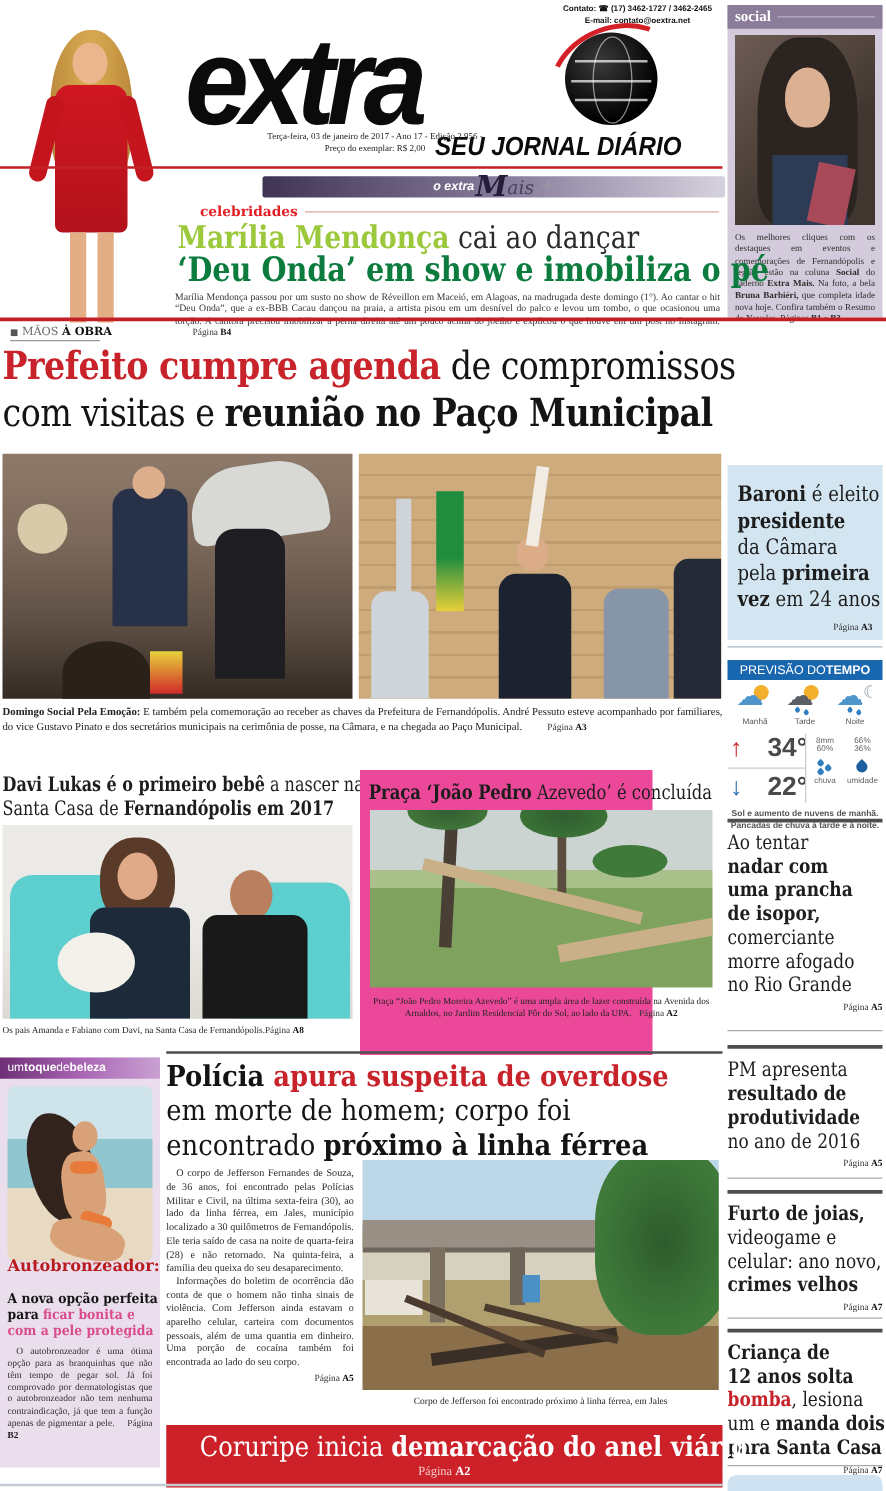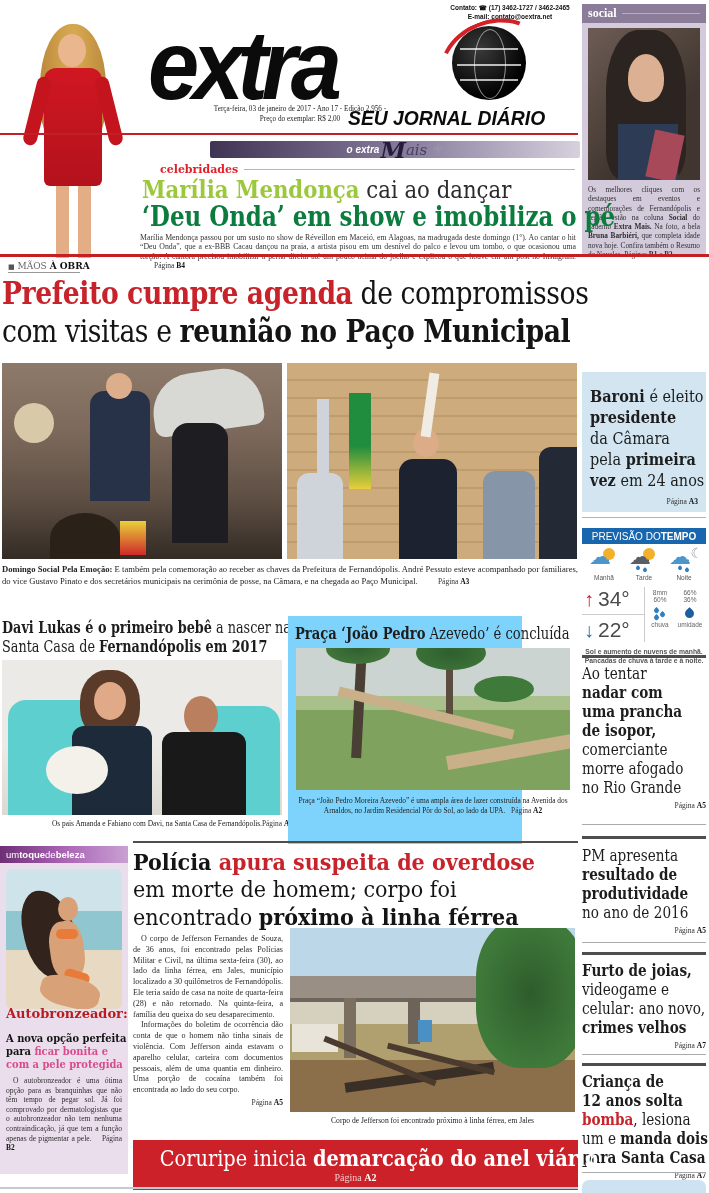--- a/index.html
+++ b/index.html
@@ -20,21 +20,21 @@
   .sline{font-family:"DejaVu Serif",serif;font-size:16px;line-height:19px;white-space:nowrap;transform:scaleX(.85);transform-origin:0 50%;color:#1d1d1d}
   .srule{position:absolute;left:582px;width:124px;height:3px;background:#4e4e4e}
   .trule{position:absolute;left:582px;width:124px;height:1px;background:#aaa}
   .wlabel{font-family:"Liberation Sans",sans-serif;font-size:6.5px;color:#555;text-align:center;margin-top:2px}
   .wicon{position:relative;width:36px;height:24px;margin:0 auto}
   .wsun{position:absolute;left:17px;top:0;width:12px;height:12px;border-radius:50%;background:#f2b02c}
   .wcloud{position:absolute;left:3px;top:-4px;font-size:22px;line-height:26px}
   .wmoon{position:absolute;right:-1px;top:-3px;font-size:14px;color:#98a0ac}
   .wdrop{position:absolute;width:4px;height:4px;background:#2f7fc1;border-radius:0 50% 50% 50%;transform:rotate(45deg)}
   .tarrow{font-family:"Liberation Sans",sans-serif;font-weight:bold;font-size:20px;line-height:20px}
-  .tval{font-family:"Liberation Sans",sans-serif;font-weight:normal;font-size:21px;color:#4a4a4a;margin-left:4px}
+  .tval{font-family:"Liberation Sans",sans-serif;font-weight:bold;font-size:21px;color:#4a4a4a;margin-left:20px}
   .wstat{font-family:"Liberation Sans",sans-serif;font-size:6.5px;color:#666;text-align:center}
 </style>
 </head>
 <body>
 
 <div class="page">
 
   <div class="abs sans" style="left:430px;top:3px;width:160px;text-align:center;font-size:6.5px;font-weight:bold;color:#111;line-height:9px">
     <div>Contato: ☎ (17) 3462-1727 / 3462-2465</div>
     <div>E-mail: contato@oextra.net</div>
@@ -238,26 +238,26 @@
   <div class="ph" style="left:2px;top:660px;width:280px;height:155px;background:linear-gradient(180deg,#eceae6 0 55%,#dcd8d2)">
     <div class="abs" style="left:6px;top:40px;width:96px;height:115px;background:#5ecfcf;border-radius:18px 18px 0 0"></div>
     <div class="abs" style="left:188px;top:46px;width:90px;height:109px;background:#5ecfcf;border-radius:18px 18px 0 0"></div>
     <div class="abs" style="left:78px;top:10px;width:60px;height:70px;background:#5a3a28;border-radius:45%"></div>
     <div class="abs" style="left:92px;top:22px;width:32px;height:38px;background:#e0a987;border-radius:50%"></div>
     <div class="abs" style="left:70px;top:66px;width:80px;height:89px;background:#1c2a3a;border-radius:12px 12px 0 0"></div>
     <div class="abs" style="left:44px;top:86px;width:62px;height:48px;background:#f4f1ea;border-radius:50%"></div>
     <div class="abs" style="left:182px;top:36px;width:34px;height:40px;background:#b97f5e;border-radius:50%"></div>
     <div class="abs" style="left:160px;top:72px;width:84px;height:83px;background:#191919;border-radius:12px 12px 0 0"></div>
   </div>
-  <div class="abs nowrap" style="left:2px;top:819px;width:291px;display:flex;justify-content:flex-end;font-size:7.4px;color:#222">
+  <div class="abs nowrap" style="left:2px;top:819px;width:291px;display:flex;justify-content:flex-start;font-size:7.4px;color:#222">
     <span>Os pais Amanda e Fabiano com Davi, na Santa Casa de Fernandópolis.</span>
     <span class="pref" style="font-size:7.4px"><span>Página</span> <span class="n">A8</span></span>
   </div>
 
-  <div class="abs" style="left:288px;top:616px;width:234px;height:228px;background:#7dd3fc">
+  <div class="abs" style="left:288px;top:616px;width:234px;height:228px;background:#ec4899">
     <div class="abs hline cx" style="left:7px;top:8px;font-size:16px;line-height:19px;transform:scaleX(.82)">
       <span class="b">Praça ‘João Pedro</span><span> Azevedo’ é concluída</span>
     </div>
     <div class="ph" style="left:8px;top:32px;width:274px;height:142px;background:linear-gradient(180deg,#ccd4d2 0 34%,#a9c08b 34% 44%,#7fa35e 44% 100%)">
       <div class="abs" style="left:58px;top:0;width:10px;height:110px;background:#4a3f35;transform:rotate(3deg)"></div>
       <div class="abs" style="left:150px;top:4px;width:7px;height:66px;background:#5a4d40"></div>
       <div class="abs" style="left:120px;top:-12px;width:70px;height:34px;background:radial-gradient(#2f5e2f,#3f7a3a);border-radius:50%"></div>
       <div class="abs" style="left:30px;top:-14px;width:64px;height:30px;background:radial-gradient(#315f31,#477f3e);border-radius:50%"></div>
       <div class="abs" style="left:178px;top:28px;width:60px;height:26px;background:#3f7a3a;border-radius:50%"></div>
       <div class="abs" style="left:40px;top:60px;width:180px;height:10px;background:#c9b089;transform:rotate(14deg)"></div>

